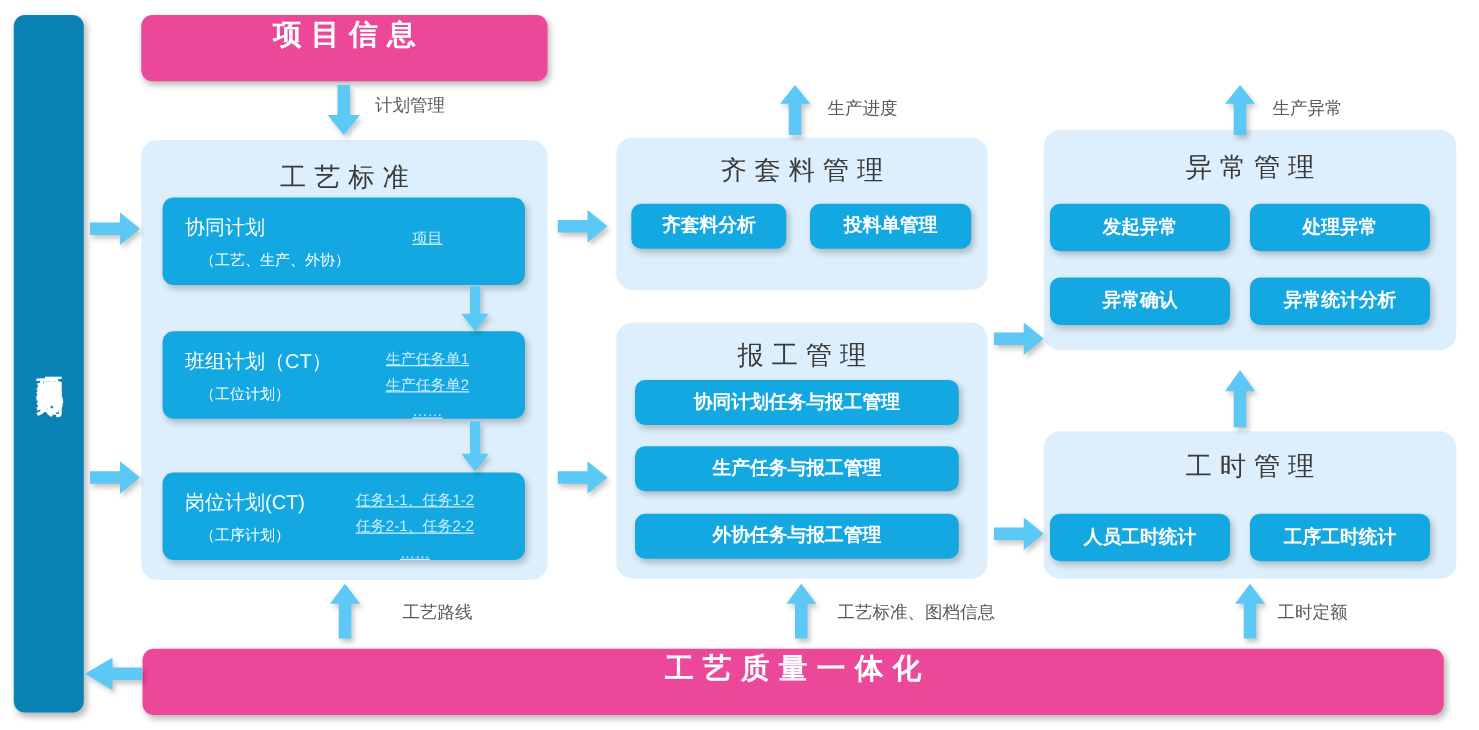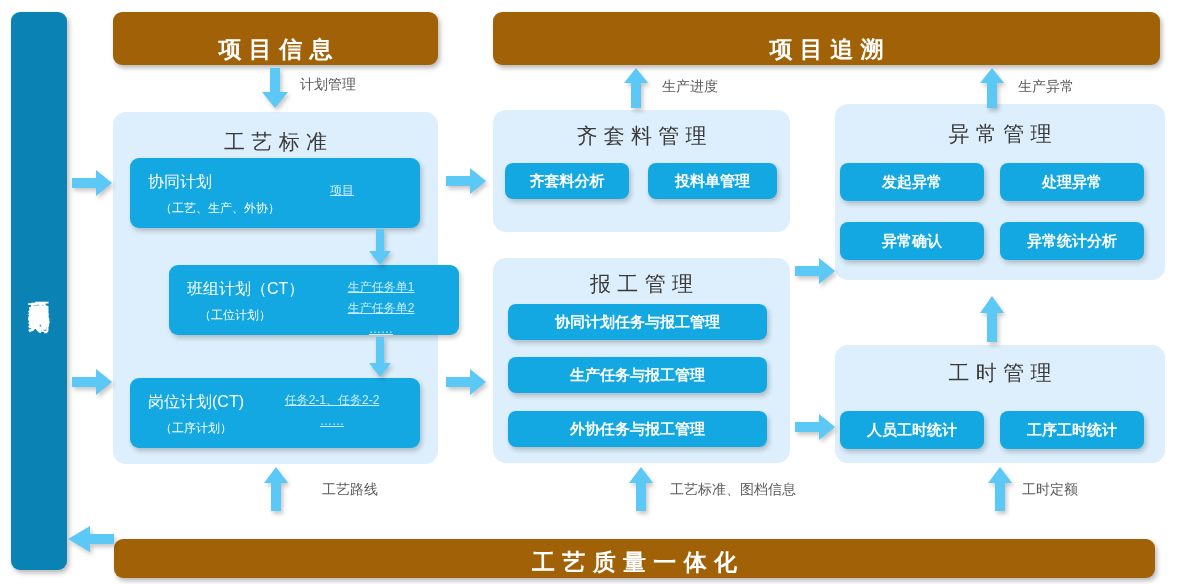--- a/index.html
+++ b/index.html
@@ -8,25 +8,25 @@
     background:#ffffff;
     font-family:"Liberation Sans","DejaVu Sans",sans-serif;
     overflow:hidden;
     position:relative;
   }
   #stage{position:absolute;left:0;top:0;width:1183px;height:584px;}
 
   
   .dark-bar{
     position:absolute;
-    background:#a16207;
+    background:#ec4899;
     border-radius:9px;
     box-shadow:2px 3px 5px rgba(0,0,0,.28);
     color:#ffffff;
-    display:flex;align-items:flex-end;justify-content:center;
+    display:flex;align-items:flex-start;justify-content:center;
     font-weight:bold;
     letter-spacing:.32em;
     text-indent:.32em;
     box-sizing:border-box;
   }
   .vbar{
     position:absolute;
     background:#0a82b4;
     border-radius:9px;
     box-shadow:2px 3px 5px rgba(0,0,0,.28);
@@ -115,54 +115,52 @@
 <div id="stage">
 
   <div class="vbar" style="left:11px;top:12px;width:56px;height:558px;">
     <span class="vtext">项目制装配网络计划</span>
   </div>
 
   <div class="dark-bar" style="left:113px;top:12px;width:325px;height:53px;font-size:23px;">
     <span>项目信息</span>
   </div>
 
-  <div class="dark-bar" style="left:493px;top:12px;width:667px;height:53px;font-size:23px;">
-    <span>项目追溯</span>
-  </div>
-
-  <div class="dark-bar" style="left:114px;top:539px;width:1041px;height:39px;font-size:23px;">
+
+  <div class="dark-bar" style="left:114px;top:519px;width:1041px;height:53px;font-size:23px;">
     <span>工艺质量一体化</span>
   </div>
 
   <div class="panel" style="left:113px;top:112px;width:325px;height:352px;">
     <div class="panel-title" style="top:16px;">工艺标准</div>
   </div>
 
   <div class="card plan-card" style="left:130px;top:158px;width:290px;height:70px;">
     <span class="l1">协同计划</span>
     <span class="l2">（工艺、生产、外协）</span>
     <div class="aside one">
       <div>项目</div>
     </div>
   </div>
 
-  <div class="card plan-card" style="left:130px;top:265px;width:290px;height:70px;margin-left:39px;">
+  <div class="card plan-card" style="left:130px;top:265px;width:290px;height:70px;">
     <span class="l1">班组计划（CT）</span>
     <span class="l2">（工位计划）</span>
     <div class="aside">
       <div>生产任务单1</div>
       <div>生产任务单2</div>
       <div>……</div>
     </div>
   </div>
 
   <div class="card plan-card" style="left:130px;top:378px;width:290px;height:70px;">
     <span class="l1">岗位计划(CT)</span>
     <span class="l2">（工序计划）</span>
     <div class="aside" style="width:140px;">
+      <div>任务1-1、任务1-2</div>
       <div>任务2-1、任务2-2</div>
       <div>……</div>
     </div>
   </div>
 
   <div class="panel" style="left:493px;top:110px;width:297px;height:122px;">
     <div class="panel-title" style="top:12px;">齐套料管理</div>
   </div>
   <div class="pill" style="left:505px;top:163px;width:124px;height:36px;">
     <span>齐套料分析</span>

